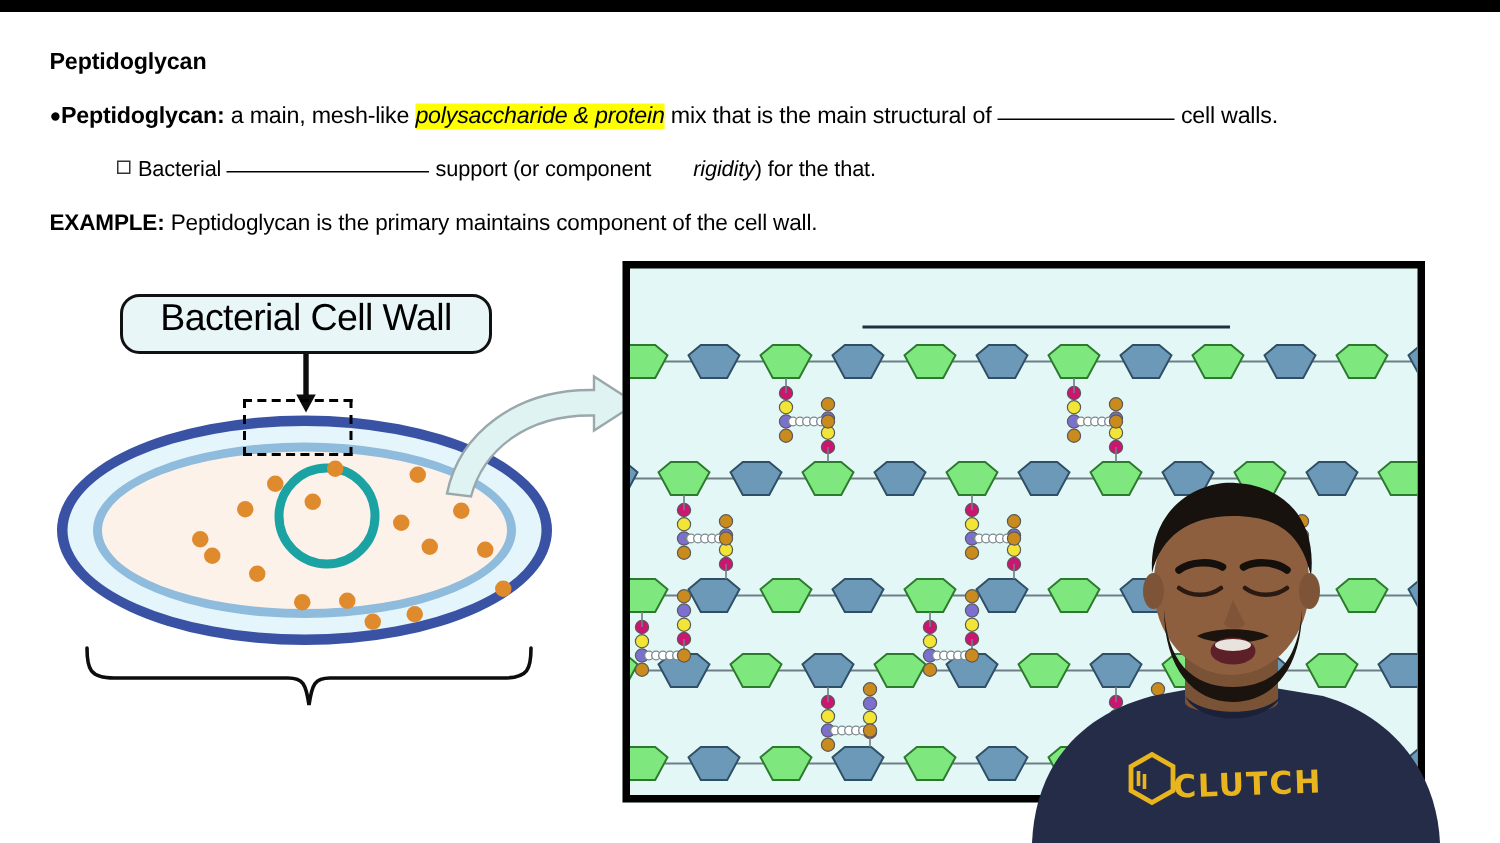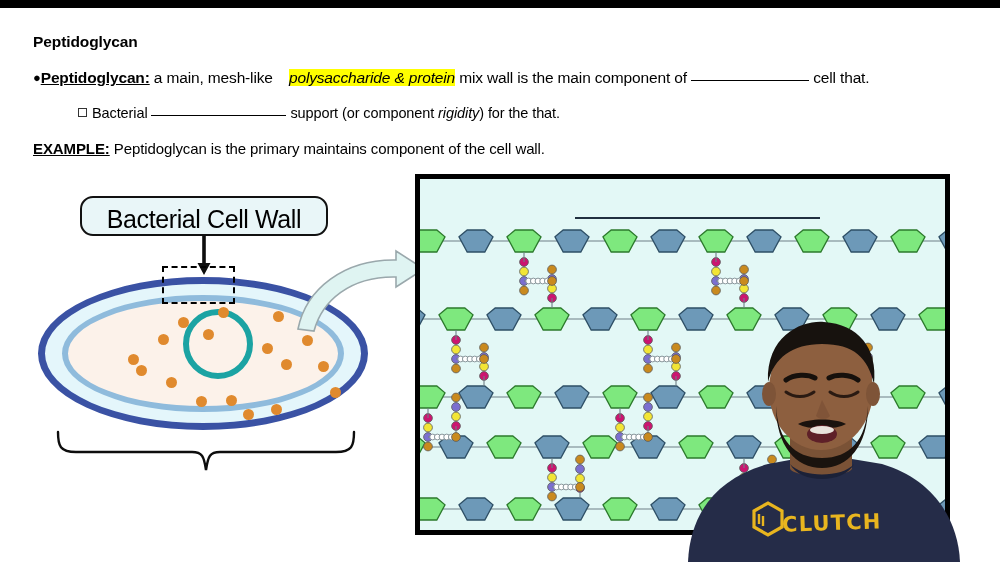--- a/index.html
+++ b/index.html
@@ -30,23 +30,23 @@
     white-space: nowrap;
   }
 
   .bullet-line {
     position: absolute; left: 33px; top: 69px;
     font-size: 15.5px;
     white-space: nowrap;
     letter-spacing: -0.15px;
   }
   .bullet-dot { font-size: 13px; vertical-align: 1px; }
-  .b { font-weight: bold; text-decoration: underline; }
-  .it { font-style: italic; }
-  .hl { background: #FFFF00; font-style: italic; margin-left: 12px; }
+  .b { font-weight: bold; }
+  .it { font-style: italic; margin-left: 24px; }
+  .hl { background: #FFFF00; font-style: italic; }
   .blank-inline {
     display: inline-block;
     border-bottom: 1.6px solid #000;
     vertical-align: 2px;
   }
   .blank-w1 { width: 118px; }
   .blank-w2 { width: 135px; }
 
   .sub-line {
     position: absolute; left: 78px; top: 105px;
@@ -72,21 +72,21 @@
   
   .left-diagram {
     position: absolute; left: 20px; top: 185px;
     width: 395px; height: 335px;
   }
 
   .callout-box {
     position: absolute;
     border: 2.4px solid #111;
     border-radius: 13px;
-    display: flex; align-items: flex-end; justify-content: center;
+    display: flex; align-items: flex-start; justify-content: center;
     box-sizing: border-box;
   }
   .callout-cellwall {
     left: 60px; top: 11px;
     width: 248px; height: 40px;
     background: #E9F6F8;
     font-size: 25px;
     letter-spacing: -0.4px;
   }
 
@@ -181,21 +181,21 @@
   }
 </style>
 </head>
 <body>
 
 <div class="topbar"></div>
 
 <div class="slide-title">Peptidoglycan</div>
 
 <div class="bullet-line">
-  <span class="bullet-dot">●</span><span class="b">Peptidoglycan:</span><span> a main, mesh-like </span><span class="hl">polysaccharide &amp; protein</span><span> mix wall is the main component of </span><span class="blank-inline blank-w1"></span><span> cell that.</span>
+  <span class="bullet-dot">●</span><span class="b">Peptidoglycan:</span><span> a main, mesh-like </span><span class="hl">polysaccharide &amp; protein</span><span> mix that is the main structural of </span><span class="blank-inline blank-w1"></span><span> cell walls.</span>
 </div>
 
 <div class="sub-line">
   <span class="sq"></span><span>Bacterial </span><span class="blank-inline blank-w2"></span><span> support (or component </span><span class="it">rigidity</span><span>) for the that.</span>
 </div>
 
 <div class="example-line">
   <span class="b">EXAMPLE:</span><span> Peptidoglycan is the primary maintains component of the cell wall.</span>
 </div>
 

